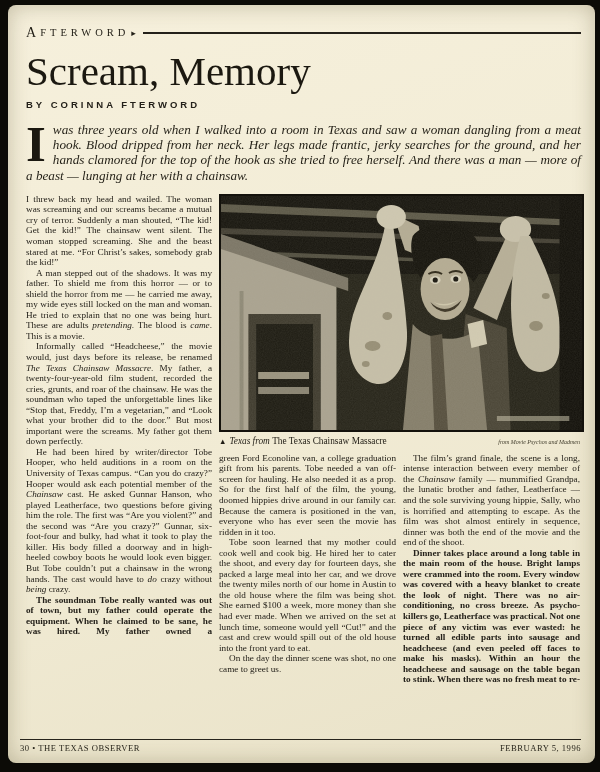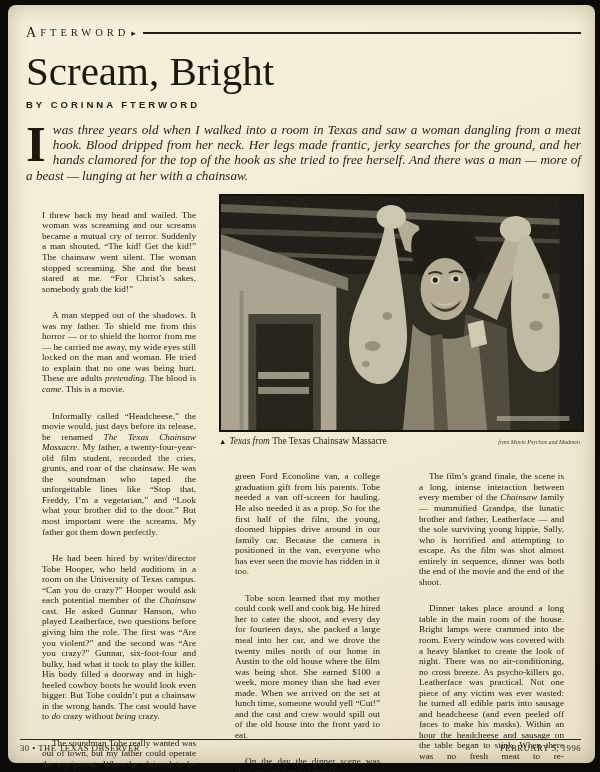--- a/index.html
+++ b/index.html
@@ -13,23 +13,23 @@
   .kicker .rule{flex:1;height:2px;background:#24211a;margin-left:7px;}
   
   .title{font-size:41px;line-height:44px;margin-top:9px;font-weight:400;color:#1b1810;}
   .byline{margin-top:6px;font-family:"Liberation Sans","DejaVu Sans",sans-serif;font-weight:700;font-size:9.5px;letter-spacing:3px;color:#24211a;}
   
   .intro{margin-top:12px;font-style:italic;font-weight:500;font-size:13.2px;line-height:15.2px;text-align:justify;color:#221f16;}
   .intro .dropcap{float:left;font-style:normal;font-weight:600;font-size:51px;line-height:42px;padding:1px 7px 0 0;color:#1b1810;}
   
   .columns{display:grid;grid-template-columns:186px 177px 177px;column-gap:7px;margin-top:11px;}
   .bodycopy{font-size:9.2px;line-height:10.55px;text-align:justify;color:#24211a;}
-  .bodycopy p{margin:16px;text-indent:10px;}
+  .bodycopy p{margin:0;text-indent:10px;}
   .bodycopy p.noind{text-indent:0;}
-  .bodycopy p.jl{text-align-last:justify;}
+  .bodycopy p.jl{text-align-last:justify;font-weight:bold;}
   .bodycopy i{font-style:italic;}
   .col1{grid-column:1;grid-row:1 / span 2;}
   .photoblock{grid-column:2 / span 2;grid-row:1;}
   .col2{grid-column:2;grid-row:2;}
   .col3{grid-column:3;grid-row:2;}
   .photo{border:2px solid #14120c;background:#262419;display:block;width:100%;height:234px;}
   .caption{display:flex;justify-content:space-between;align-items:baseline;margin:4px 0 7px 0;}
   .caption .left{font-size:9.3px;}
   .caption .tri{font-size:7.5px;margin-right:3px;}
   .caption .lead{font-style:italic;}
@@ -43,21 +43,21 @@
 <div class="scan">
   <div class="page">
 
     <div class="kicker">
       <span class="init">A</span>
         <span class="rest">FTERWORD</span>
       <span class="arr">▸</span>
       <span class="rule"></span>
     </div>
 
-    <div class="title">Scream, Bright</div>
+    <div class="title">Scream, Memory</div>
     <div class="byline">BY CORINNA FTERWORD</div>
 
     <div class="intro">
       <span class="dropcap">I</span><span>was three years old when I walked into a room in Texas and saw a woman dangling from a meat hook. Blood dripped from her neck. Her legs made frantic, jerky searches for the ground, and her hands clamored for the top of the hook as she tried to free herself. And there was a man — more of a beast — lunging at her with a chainsaw.</span>
     </div>
 
     <div class="columns">
 
       <div class="bodycopy col1">
           <p class="noind"><span>I threw back my head and wailed. The woman was screaming and our screams became a mutual cry of terror. Suddenly a man shouted, “The kid! Get the kid!” The chainsaw went silent. The woman stopped screaming. She and the beast stared at me. “For Christ’s sakes, somebody grab the kid!”</span></p>

